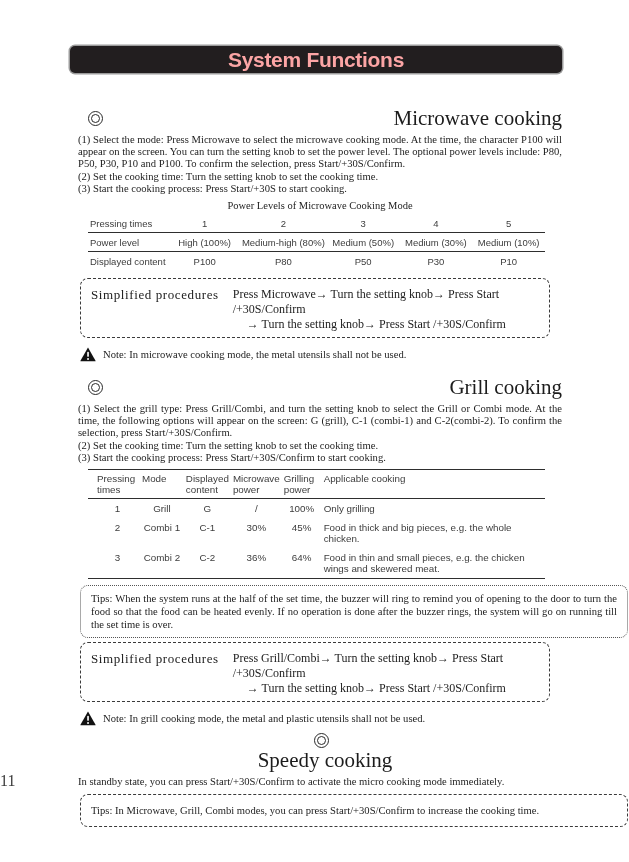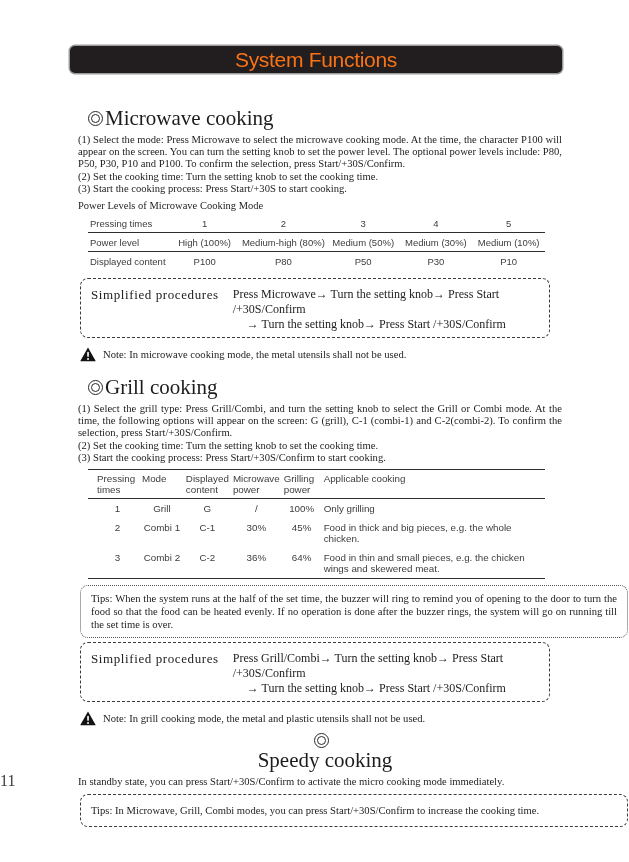--- a/index.html
+++ b/index.html
@@ -7,44 +7,44 @@
     width:629px;height:862px;background:#ffffff;position:relative;
     font-family:"Liberation Serif",serif;color:#1c1c1c;overflow:hidden;
   }
   
   .title-bar{
     position:absolute;left:70px;top:46px;width:492px;height:27px;
     background:#221e1f;border-radius:5px;box-shadow:0 0 0 1.5px #9b9b9b;
     display:flex;align-items:center;justify-content:center;
   }
   .title-text{
-    color:#f97316;font-family:"Liberation Sans",sans-serif;font-weight:normal;
+    color:#fca5a5;font-family:"Liberation Sans",sans-serif;font-weight:bold;
     font-size:21px;letter-spacing:-0.3px;
   }
   
   .content{position:absolute;left:78px;top:106px;width:484px;}
   .section-heading{
     font-size:21px;font-weight:normal;margin:0 0 0 10px;line-height:24px;
-    display:flex;align-items:center;
+    display:flex;align-items:center;justify-content:space-between;
   }
   .bullet{
     display:inline-block;width:13px;height:13px;border:1.3px solid #2a2a2a;
     border-radius:50%;position:relative;flex:0 0 auto;margin-right:2px;
   }
   .bullet::after{
     content:"";position:absolute;left:2px;top:2px;right:2px;bottom:2px;
     border:1.2px solid #2a2a2a;border-radius:50%;
   }
   .bullet.spaced{margin-right:8px;}
   .para{
     font-size:10.6px;line-height:12.2px;text-align:justify;
     white-space:pre-line;margin:4px 0 0 0;
   }
   
-  .tbl-title{text-align:left;font-size:10.5px;margin:5px 0 0 0;}
+  .tbl-title{text-align:center;font-size:10.5px;margin:5px 0 0 0;}
   .mw-table{
     margin:3px 0 0 10px;width:457px;border-collapse:collapse;
     font-family:"Liberation Sans",sans-serif;font-size:9.5px;color:#3c3c3c;
   }
   .mw-table td{padding:4px 2px 3px 2px;white-space:nowrap;text-align:center;}
   .mw-table td.lbl{text-align:left;padding-left:2px;}
   .mw-table tr.rule td{border-bottom:1.6px solid #2e2e2e;}
   
   .proc-box{
     margin:8px 0 0 2px;width:470px;box-sizing:border-box;

